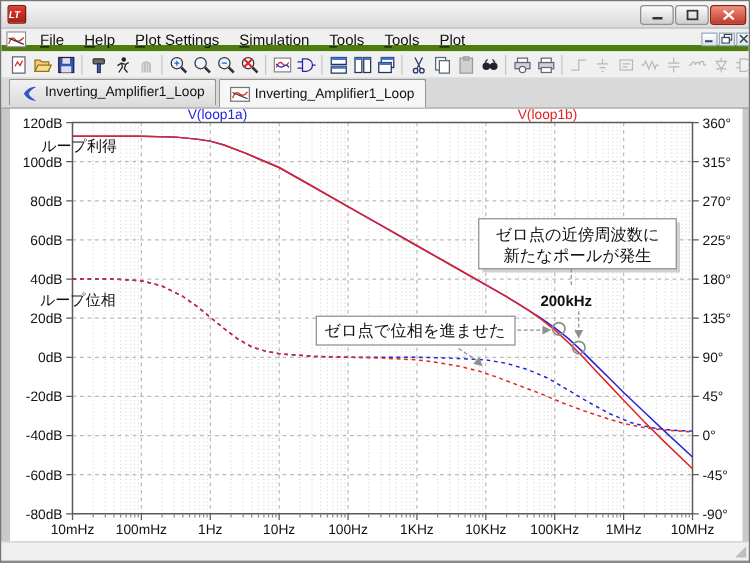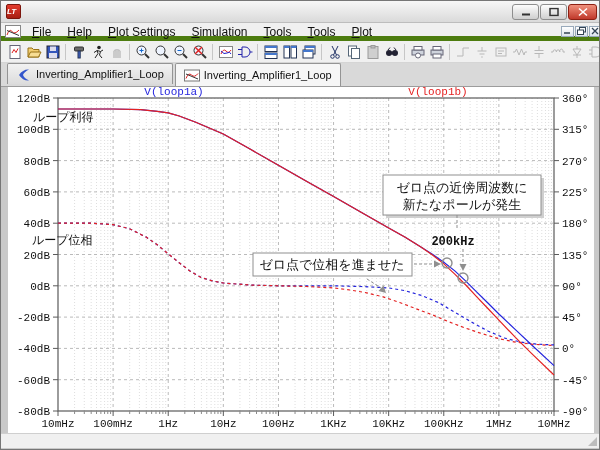--- a/index.html
+++ b/index.html
@@ -24,21 +24,21 @@
   
   .toolbar{position:absolute;left:0;top:40px;width:100%;height:22px;background:#f0f0f0;border-bottom:1px solid #d5d5d5;display:flex;align-items:center;padding-left:4px;}
   .tbtn{width:19px;height:18px;display:flex;align-items:center;justify-content:center;flex:0 0 auto;}
   .tsep{width:1px;height:16px;background:#c6c6c6;margin:0 3px;flex:0 0 auto;}
   
   .tabbar{position:absolute;left:0;top:62px;width:100%;height:24px;background:#d9d9d9;border-bottom:1px solid #9c9c9c;}
   .tabs{position:absolute;left:6px;bottom:0;display:flex;align-items:flex-start;}
   .tab{height:21px;display:flex;align-items:center;gap:4px;padding:0 8px;border:1px solid #949494;border-bottom:none;background:linear-gradient(#f2f2f2,#dcdcdc);font-size:11px;color:#111;margin-right:2px;border-radius:2px 2px 0 0;}
   .tab.active{background:#f6f6f6;height:23px;position:relative;z-index:2;}
   
-  .plot-panel{position:absolute;left:7px;top:86px;width:586px;height:346px;background:#ffffff;font-family:Liberation Mono, monospace;}
+  .plot-panel{position:absolute;left:7px;top:86px;width:586px;height:346px;background:#ffffff;}
   .plot-panel svg{position:absolute;left:0;top:0;overflow:visible;}
   
   .statusbar{position:absolute;left:0;top:432px;width:100%;height:15px;background:#f0f0f0;border-top:1px solid #cfcfcf;font-size:10px;color:#333;}
   .grip{position:absolute;right:2px;bottom:2px;width:0;height:0;border-left:9px solid transparent;border-bottom:9px solid #bdbdbd;}
 </style>
 </head>
 <body>
 
 <div class="window">
 

